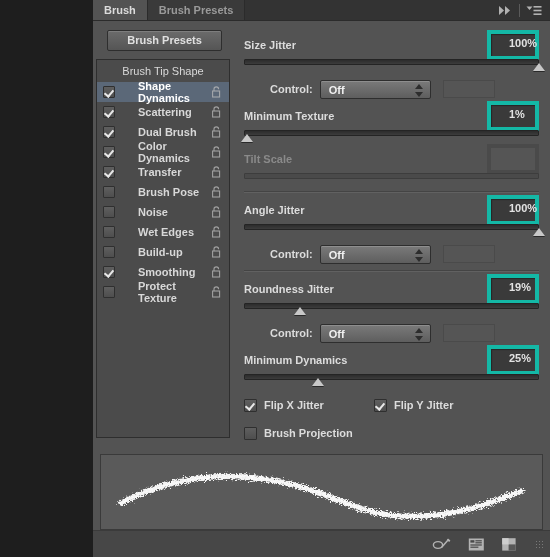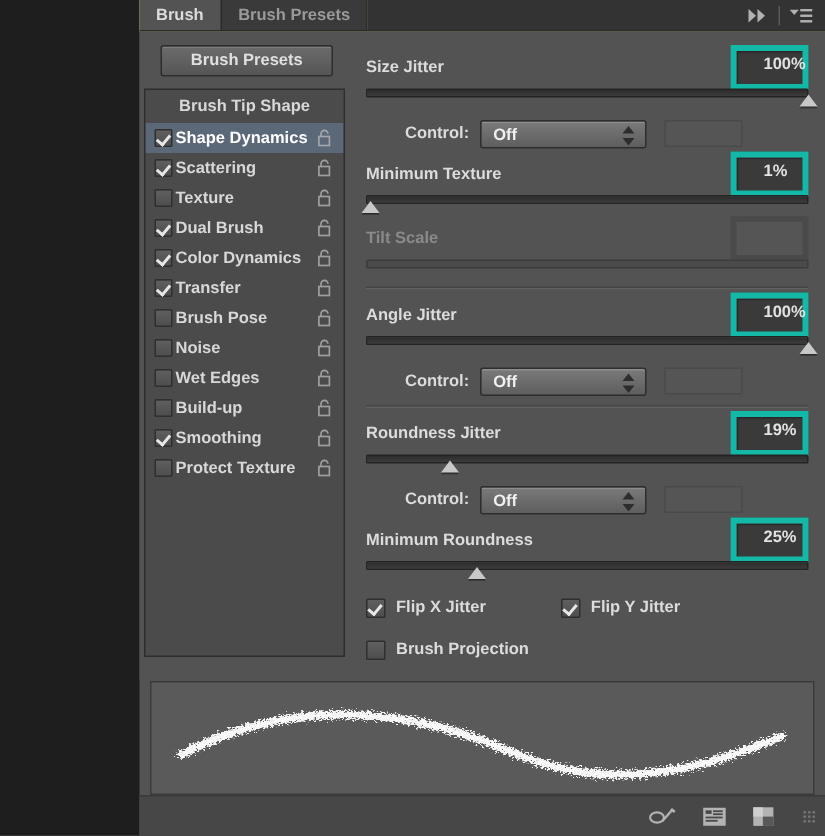--- a/index.html
+++ b/index.html
@@ -60,31 +60,31 @@
     box-shadow:inset 0 1px 0 rgba(255,255,255,.13);
     cursor:default;
   }
   #optlist{
     margin:0 0 0 0;width:134px;height:379px;
     background:#4b4b4b;border:1px solid #2e2e2e;
     box-sizing:border-box;overflow:hidden;
   }
   #listhdr{
     height:22px;line-height:22px;text-align:center;
-    font-size:11px;font-weight:bold;color:#d8d8d8;
+    font-size:11px;font-weight:normal;color:#d8d8d8;
     background:#4b4b4b;
   }
   .orow{
     height:20px;display:flex;align-items:center;
     padding-left:6px;box-sizing:border-box;cursor:default;
     position:relative;
   }
   .orow.sel{background:#5b6878;}
   .orow .olabel{
-    flex:1;margin-left:2px;font-size:11px;color:#d8d8d8;font-weight:bold;
+    flex:1;margin-left:23px;font-size:11px;color:#d8d8d8;font-weight:bold;
   }
   .orow.sel .olabel{color:#ffffff;}
 
   .cbx{
     width:12px;height:12px;box-sizing:border-box;
     background:linear-gradient(#5f5f5f,#4e4e4e);
     border:1px solid #2f2f2f;border-radius:1px;
     position:relative;flex:0 0 auto;
   }
   .cbx.on::after{
@@ -244,28 +244,20 @@
 
         <div class="orow">
           <div class="cbx on"></div>
           <span class="olabel">Scattering</span>
           <svg class="lockicon" width="9" height="12" viewBox="0 0 9 12">
             <path d="M2 5 V3.2 A2.3 2.3 0 0 1 6.6 3.2" fill="none" stroke="#bdbdbd" stroke-width="1.1"></path>
             <rect x="0.6" y="5" width="7" height="6" fill="none" stroke="#bdbdbd" stroke-width="1.1"></rect>
           </svg>
         </div>
 
-        <div class="orow">
-          <div class="cbx"></div>
-          <span class="olabel">Texture</span>
-          <svg class="lockicon" width="9" height="12" viewBox="0 0 9 12">
-            <path d="M2 5 V3.2 A2.3 2.3 0 0 1 6.6 3.2" fill="none" stroke="#bdbdbd" stroke-width="1.1"></path>
-            <rect x="0.6" y="5" width="7" height="6" fill="none" stroke="#bdbdbd" stroke-width="1.1"></rect>
-          </svg>
-        </div>
 
         <div class="orow">
           <div class="cbx on"></div>
           <span class="olabel">Dual Brush</span>
           <svg class="lockicon" width="9" height="12" viewBox="0 0 9 12">
             <path d="M2 5 V3.2 A2.3 2.3 0 0 1 6.6 3.2" fill="none" stroke="#bdbdbd" stroke-width="1.1"></path>
             <rect x="0.6" y="5" width="7" height="6" fill="none" stroke="#bdbdbd" stroke-width="1.1"></rect>
           </svg>
         </div>
 
@@ -422,21 +414,21 @@
       <div class="ctrlrow">
         <span class="ctrllabel">Control:</span>
         <div class="ddl">
           <span>Off</span>
           <span class="arrows"></span>
         </div>
         <div class="ctrlpad"></div>
       </div>
 
       <div class="rowline">
-        <span class="rlabel">Minimum Roundness</span>
+        <span class="rlabel">Minimum Dynamics</span>
         <div class="vfield">25%</div>
       </div>
       <div class="slider">
         <div class="strack"></div>
         <div class="sthumb" style="left:25%">
             <i></i>
           </div>
       </div>
 
       <div class="cbrow">

